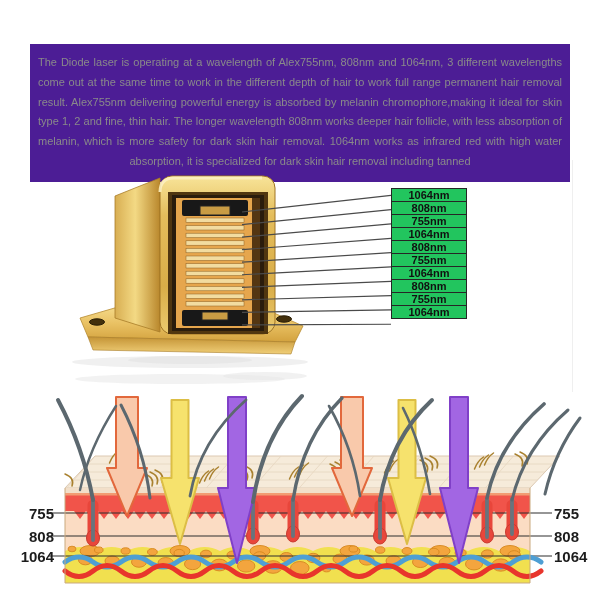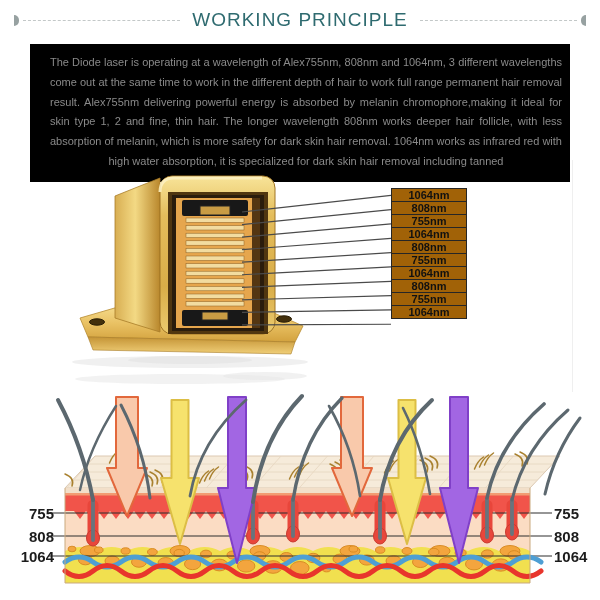--- a/index.html
+++ b/index.html
@@ -6,53 +6,46 @@
   .stage{position:relative;width:600px;height:600px;background:#ffffff;overflow:hidden;
          font-family:"Liberation Sans",sans-serif;}
   
   .header{position:absolute;top:8px;left:14px;right:14px;height:24px;display:flex;align-items:center;}
   .dash{flex:1;height:0;border-top:1px dashed #c3c8c8;}
   .orn{width:5px;height:11px;background:#97a1a1;flex:0 0 auto;}
   .orn-l{border-radius:0 6px 6px 0;margin-right:4px;}
   .orn-r{border-radius:6px 0 0 6px;margin-left:4px;}
   .title{color:#2f6b70;font-size:19px;letter-spacing:1px;white-space:nowrap;padding:0 12px;font-weight:400;}
   
-  .desc{position:absolute;left:30px;top:44px;width:540px;box-sizing:border-box;background:#000000;
-        color:#8a8a8a;font-size:11px;line-height:19.8px;padding:9px 8px 10px 20px;
+  .desc{position:absolute;left:30px;top:44px;width:540px;box-sizing:border-box;background:#4c1d95;
+        color:#8a8a8a;font-size:11px;line-height:19.8px;padding:9px 8px 10px 8px;
         text-align:justify;text-align-last:center;}
   .desc p{margin:0;}
   
   .mod-svg{position:absolute;left:0;top:168px;}
   .vline{position:absolute;left:572px;top:160px;width:1px;height:232px;background:#efefef;}
   .boxes{position:absolute;left:391px;top:188px;width:76px;}
-  .wbox{box-sizing:border-box;height:14.4px;border:1.4px solid #262626;margin-top:-1.4px;background:#a16207;
+  .wbox{box-sizing:border-box;height:14.4px;border:1.4px solid #262626;margin-top:-1.4px;background:#22c55e;
         display:flex;align-items:center;justify-content:center;font-weight:bold;font-size:11px;color:#111;}
   .wbox:first-child{margin-top:0;}
   
   .skin-svg{position:absolute;left:0;top:372px;}
   .sideLabel{position:absolute;font-weight:bold;font-size:15px;color:#1c1c1c;}
   .ll755{left:20px;top:505px;width:34px;text-align:right;}
   .ll808{left:20px;top:528px;width:34px;text-align:right;}
   .ll1064{left:12px;top:548px;width:42px;text-align:right;}
   .rl755{left:554px;top:505px;}
   .rl808{left:554px;top:528px;}
   .rl1064{left:554px;top:548px;}
 </style>
 </head>
 <body>
 
 <div class="stage">
 
-  <div class="header">
-    <span class="orn orn-l"></span>
-    <span class="dash"></span>
-    <span class="title">WORKING PRINCIPLE</span>
-    <span class="dash"></span>
-    <span class="orn orn-r"></span>
-  </div>
 
   <div class="desc">
     <p>The Diode laser is operating at a wavelength of Alex755nm, 808nm and 1064nm, 3 different wavelengths come out at the same time to work in the different depth of hair to work full range permanent hair removal result. Alex755nm delivering powerful energy is absorbed by melanin chromophore,making it ideal for skin type 1, 2 and fine, thin hair. The longer wavelength 808nm works deeper hair follicle, with less absorption of melanin, which is more safety for dark skin hair removal. 1064nm works as infrared red with high water absorption, it is specialized for dark skin hair removal including tanned</p>
   </div>
 
   <svg class="mod-svg" width="600" height="200" viewBox="0 168 600 200">
     <defs>
       <linearGradient id="gBaseTop" x1="0" y1="0" x2="0" y2="1">
         <stop offset="0" stop-color="#f6dd8e"></stop>
           <stop offset="0.5" stop-color="#e9c163"></stop>

